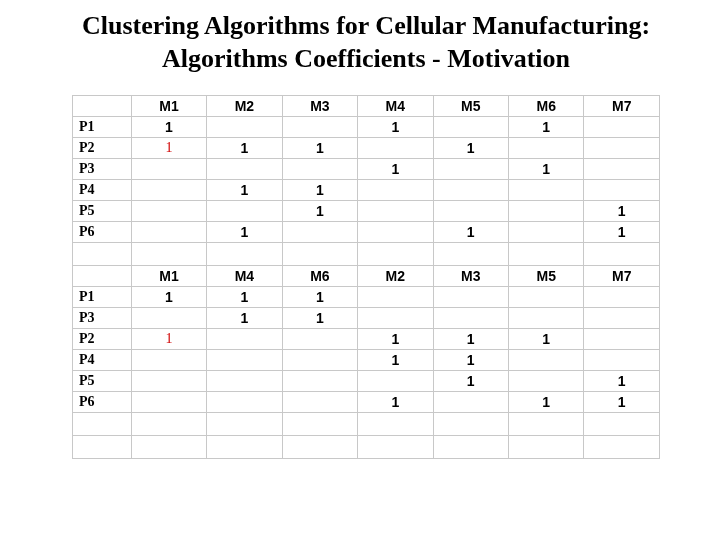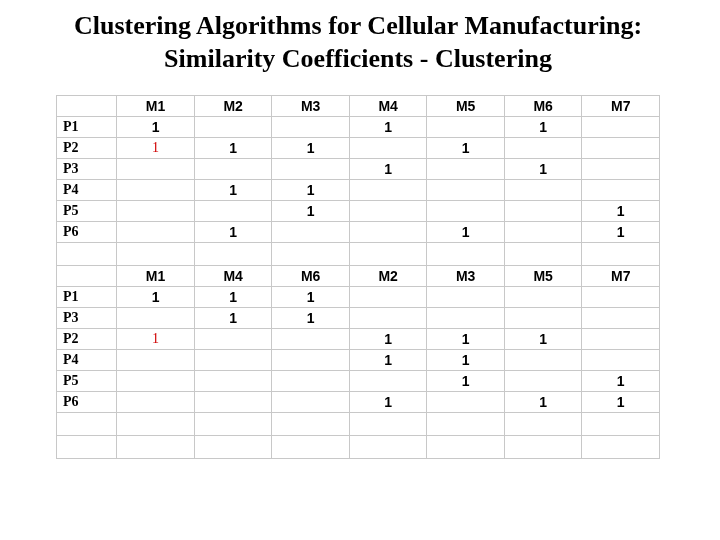--- a/index.html
+++ b/index.html
@@ -9,21 +9,21 @@
     height: 540px;
     background: #ffffff;
     font-family: "Times New Roman", Times, serif;
     color: #000000;
   }
   .slide {
     width: 720px;
     height: 540px;
     position: relative;
     box-sizing: border-box;
-    padding: 10px 20px 0 16px;
+    padding: 10px 20px 0 32px;
   }
   .title {
     font-size: 26px;
     text-align: center;
     line-height: 1.25;
     margin: 0 0 20px 0;
   }
   .tables {
     font-family: Arial, Helvetica, sans-serif;
     font-size: 14px;
@@ -63,21 +63,21 @@
     border-top: 1px solid #c8c8c8;
     border-bottom: 1px solid #c8c8c8;
   }
 </style>
 </head>
 <body>
 <div class="slide">
 
 <h1 class="title">
   <span>Clustering Algorithms for Cellular Manufacturing:</span><br>
-  <span>Similarity Coefficients - Clustering</span>
+  <span>Algorithms Coefficients - Motivation</span>
 </h1>
 
 <div class="tables">
 
   <table>
     <colgroup>
       <col class="labelcol">
           <col class="datacol">
           <col class="datacol">
           <col class="datacol">

